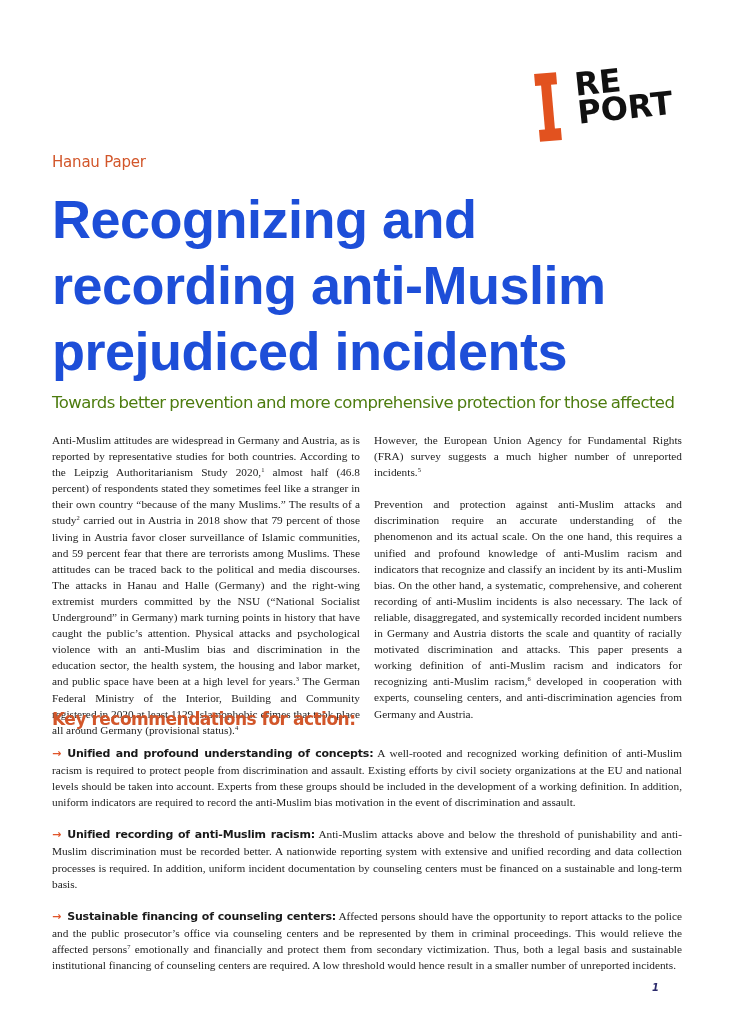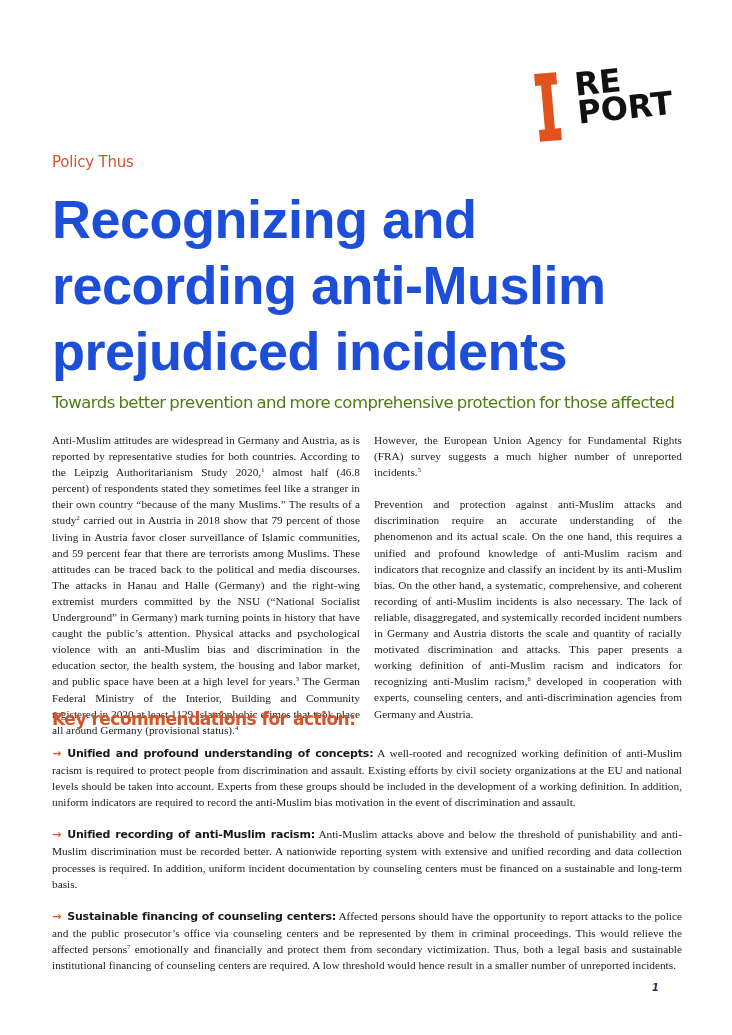--- a/index.html
+++ b/index.html
@@ -87,21 +87,21 @@
     <div class="bar-top"></div>
     <div class="stem"></div>
     <div class="bar-bot"></div>
   </div>
   <div class="logo-text">
     <span class="l1">RE</span>
     <span class="l2">PORT</span>
   </div>
 </div>
 
-<div class="kicker">Policy Thus</div>
+<div class="kicker">Hanau Paper</div>
 <h1 class="title">Recognizing and recording anti-Muslim prejudiced incidents</h1>
 <div class="subtitle">Towards better prevention and more comprehensive protection for those affected</div>
 
 <div class="col left">
   <p><span>Anti-Muslim attitudes are widespread in Germany and Austria, as is reported by representative studies for both countries. According to the Leipzig Authoritarianism Study 2020,</span><sup>1</sup><span> almost half (46.8 percent) of respondents stated they sometimes feel like a stranger in their own country “because of the many Muslims.” The results of a study</span><sup>2</sup><span> carried out in Austria in 2018 show that 79 percent of those living in Austria favor closer surveillance of Islamic communities, and 59 percent fear that there are terrorists among Muslims. These attitudes can be traced back to the political and media discourses. The attacks in Hanau and Halle (Germany) and the right-wing extremist murders committed by the NSU (“National Socialist Underground” in Germany) mark turning points in history that have caught the public’s attention. Physical attacks and psychological violence with an anti-Muslim bias and discrimination in the education sector, the health system, the housing and labor market, and public space have been at a high level for years.</span><sup>3</sup><span> The German Federal Ministry of the Interior, Building and Community registered in 2020 at least 1129 Islamophobic crimes that took place all around Germany (provisional status).</span><sup>4</sup></p>
 </div>
 
 <div class="col right">
   <p><span>However, the European Union Agency for Fundamental Rights (FRA) survey suggests a much higher number of unreported incidents.</span><sup>5</sup></p>
   <p><span>Prevention and protection against anti-Muslim attacks and discrimination require an accurate understanding of the phenomenon and its actual scale. On the one hand, this requires a unified and profound knowledge of anti-Muslim racism and indicators that recognize and classify an incident by its anti-Muslim bias. On the other hand, a systematic, comprehensive, and coherent recording of anti-Muslim incidents is also necessary. The lack of reliable, disaggregated, and systemically recorded incident numbers in Germany and Austria distorts the scale and quantity of racially motivated discrimination and attacks. This paper presents a working definition of anti-Muslim racism and indicators for recognizing anti-Muslim racism,</span><sup>6</sup><span> developed in cooperation with experts, counseling centers, and anti-discrimination agencies from Germany and Austria.</span></p>

